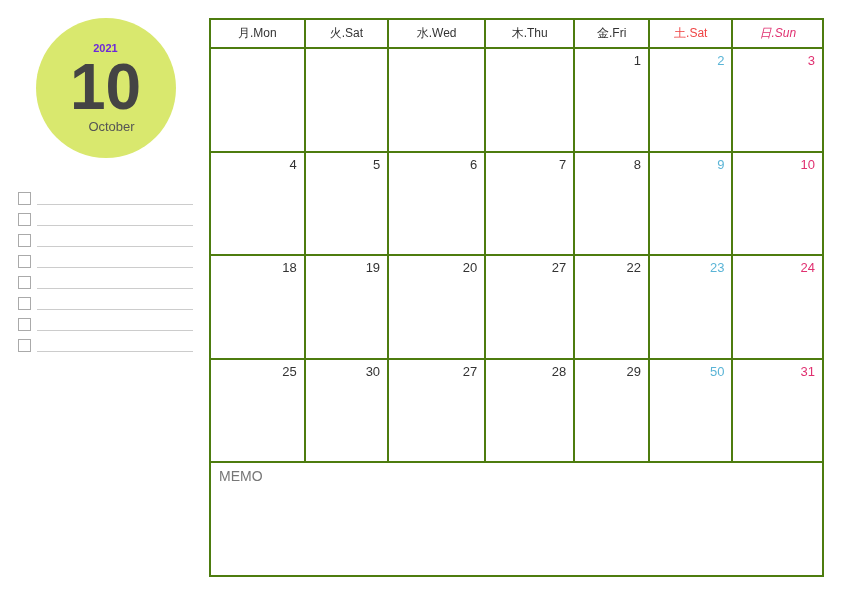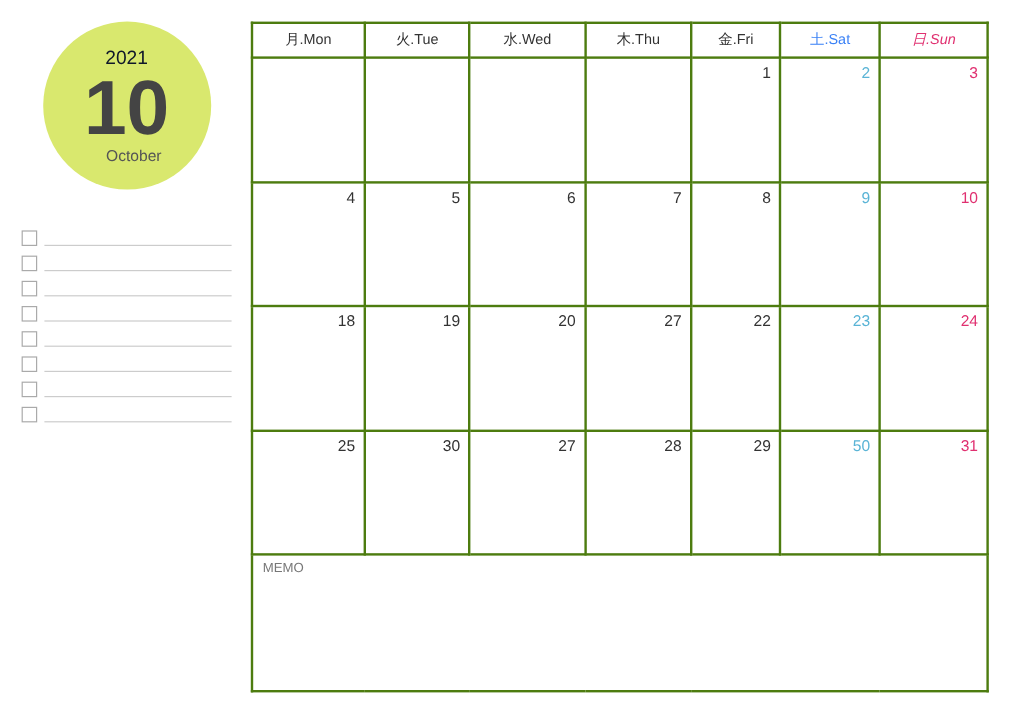--- a/index.html
+++ b/index.html
@@ -34,23 +34,23 @@
       height: 140px;
       border-radius: 50%;
       background: #d9e86e;
       display: flex;
       flex-direction: column;
       align-items: center;
       justify-content: center;
       margin-bottom: 16px;
     }
     .year-label {
-      font-size: 16px;
-      font-weight: normal;
-      color: #0f172a;
+      font-size: 11px;
+      font-weight: bold;
+      color: #6d28d9;
       line-height: 1.2;
     }
     .month-number {
       font-size: 64px;
       font-weight: bold;
       color: #444;
       line-height: 1;
     }
     .month-name {
       font-size: 13px;
@@ -109,38 +109,38 @@
       font-size: 12px;
       font-weight: normal;
       text-align: center;
       padding: 5px 2px;
       background: #fff;
     }
     .th-mon, .th-tue, .th-wed, .th-thu, .th-fri {
       color: #333;
     }
     .th-sat {
-      color: #3b82f6;
+      color: #ef4444;
       background: #e8f4fb;
     }
     .th-sun {
       color: #e03070;
       background: #fce8f0;
       font-style: italic;
     }
     .day-sat { color: #5ab4d6; }
     .day-sun { color: #e03070; }
     .day-normal { color: #333; }
     .day-empty { }
     .cell-day {
       height: 62px;
     }
     .memo-row td {
       text-align: left;
-      font-size: 11px;
+      font-size: 14px;
       color: #777;
       padding: 5px 8px;
       vertical-align: top;
       height: 68px;
     }
   </style>
 </head>
 <body>
 
 <div class="page">
@@ -185,21 +185,21 @@
         <div class="todo-line"></div>
       </div>
     </div>
   </div>
 
   <div class="calendar-section">
     <table class="calendar-table">
       <thead>
         <tr>
           <th class="th-mon">月.Mon</th>
-          <th class="th-tue">火.Tue</th>
+          <th class="th-tue">火.Sat</th>
           <th class="th-wed">水.Wed</th>
           <th class="th-thu">木.Thu</th>
           <th class="th-fri">金.Fri</th>
           <th class="th-sat">土.Sat</th>
           <th class="th-sun">日.Sun</th>
         </tr>
       </thead>
       <tbody id="calendar-body">
 
       <tr>

